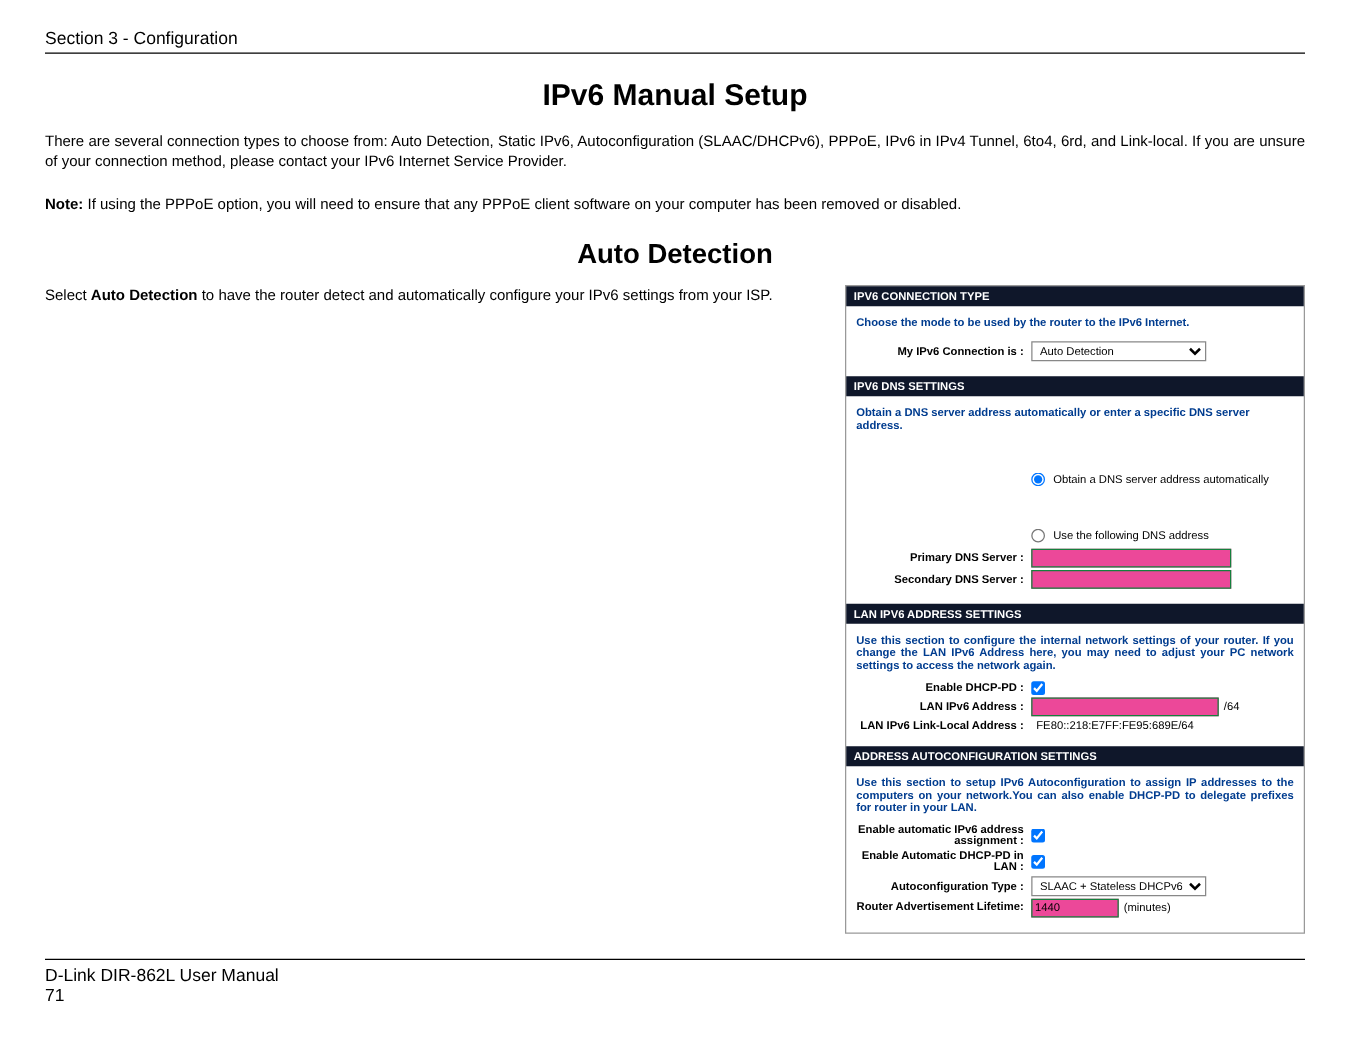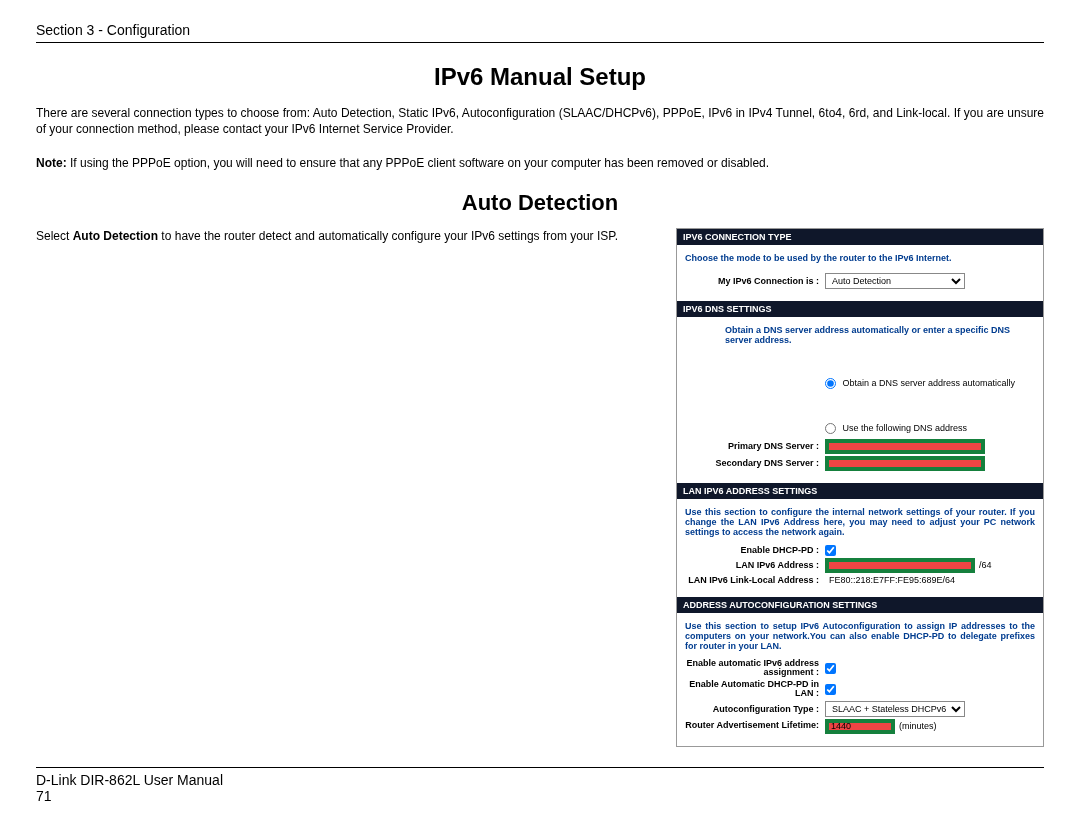--- a/index.html
+++ b/index.html
@@ -75,22 +75,22 @@
   select.router-select {
     font-size: 9px;
     height: 16px;
     border: 1px solid #888;
     background: #fff;
     padding: 0 2px;
   }
   input.router-input {
     font-size: 9px;
     height: 15px;
-    border: 4px solid #15803d;
-    background: #ef4444;
+    border: 1px solid #15803d;
+    background: #ec4899;
     padding: 0 2px;
   }
   input[type="radio"], input[type="checkbox"] {
     margin: 0 4px 0 0;
     vertical-align: middle;
     width: 11px; height: 11px;
   }
   .radio-row { margin-left: 140px; padding: 1px 0; margin-top: 32px; }
   .suffix { margin-left: 4px; }
   .ll-value { margin-left: 4px; }
@@ -137,21 +137,21 @@
         <div class="form-row">
           <div class="form-label">My IPv6 Connection is :</div>
           <select class="router-select" style="width:140px;">
             <option>Auto Detection</option>
           </select>
         </div>
       </div>
 
       <div class="panel-hdr">IPv6 DNS SETTINGS</div>
       <div class="panel-body">
-        <div class="blue-text" style="margin-bottom:10px;margin-left:40px;">Obtain a DNS server address automatically or enter a specific DNS server address.</div>
+        <div class="blue-text" style="margin-bottom:10px;">Obtain a DNS server address automatically or enter a specific DNS server address.</div>
         <div class="radio-row">
           <input type="radio" checked="" style="">
           <span>Obtain a DNS server address automatically</span>
         </div>
         <div class="radio-row">
           <input type="radio" style="">
           <span>Use the following DNS address</span>
         </div>
         <div class="form-row" style="margin-top:4px;">
           <div class="form-label">Primary DNS Server :</div>

